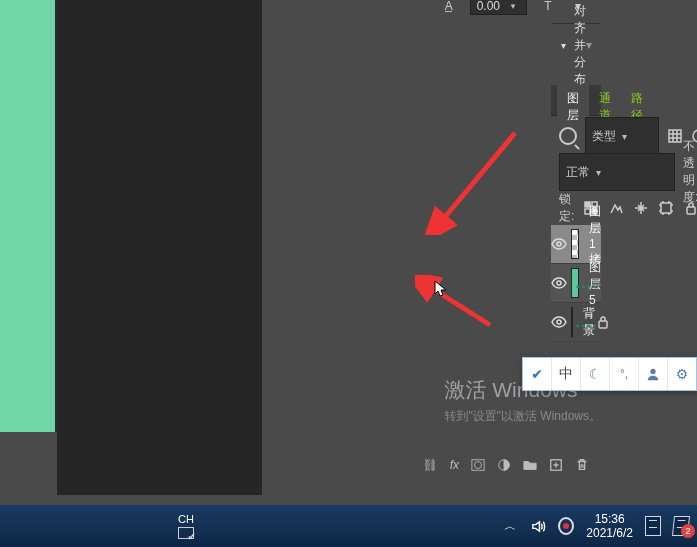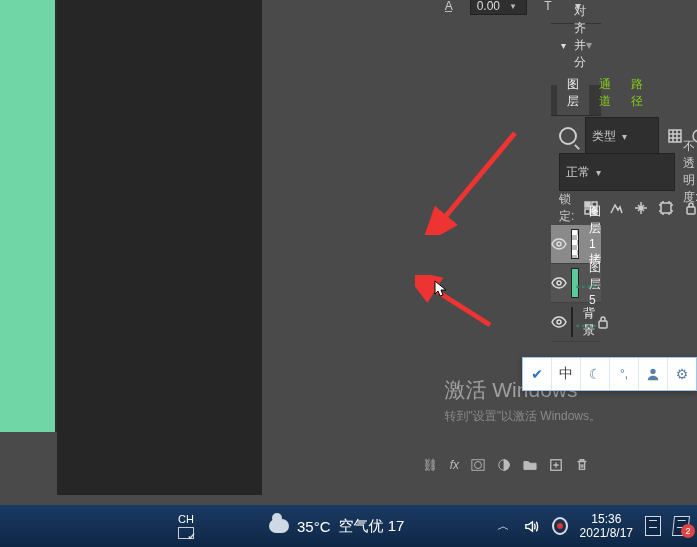--- a/index.html
+++ b/index.html
@@ -8,21 +8,21 @@
   .panel-wrap{position:absolute;left:262px;top:0;right:0;height:495px;background:#4a4a4a}
   .sep-line{position:absolute;left:289px;right:96px;top:23px;border-top:1px solid #333}
   .toprow{position:absolute;left:0;top:0;right:0;height:12px;display:flex;justify-content:flex-end;align-items:center;gap:12px;padding-right:110px;color:#ddd}
   .toprow span{min-width:14px;text-align:center}
   .numbox{display:inline-flex;align-items:center;background:#2f2f2f;border:1px solid #222;padding:1px 6px;gap:6px}
   .numbox .tri{font-size:9px;color:#bbb}
   .accordion{position:absolute;left:289px;right:96px;top:30px;height:30px;display:flex;align-items:center;padding:0 10px;color:#ddd;background:#4a4a4a}
   .acc-caret{margin-right:8px;font-size:10px}
   .acc-dots{margin-left:auto;color:#999}
   .layers-panel{position:absolute;left:289px;right:96px;top:85px;bottom:20px;background:#4a4a4a}
-  .tabs{position:absolute;left:0;right:0;top:0;height:30px;display:flex;align-items:flex-end;background:#383838;padding:0 6px;border-bottom:1px solid #2a2a2a}
+  .tabs{position:absolute;left:0;right:0;top:0;height:30px;display:flex;align-items:flex-start;background:#383838;padding:0 6px;border-bottom:1px solid #2a2a2a}
   .tab{padding:5px 10px;color:#84cc16;cursor:pointer}
   .tab.active{background:#4a4a4a;color:#eee}
   .tab-menu{margin-left:auto;width:18px;height:14px;border-top:2px solid #aaa;border-bottom:2px solid #aaa;position:relative}
   .tab-menu::before{content:"";position:absolute;left:0;right:0;top:4px;border-top:2px solid #aaa}
   .row{position:absolute;left:0;right:0;display:flex;align-items:center;gap:8px;padding:0 8px}
   .row1{top:36px;height:30px}
   .row2{top:72px;height:30px}
   .row3{top:108px;height:30px}
   .search-glass{width:14px;height:14px;border:2px solid #ccc;border-radius:50%;position:relative;flex:0 0 auto}
   .search-glass::after{content:"";position:absolute;right:-5px;bottom:-5px;width:6px;height:2px;background:#ccc;transform:rotate(45deg)}
@@ -298,39 +298,34 @@
   <div class="ime-cell">⚙</div>
 </div>
 
 <div class="taskbar">
   <div class="tb-spacer"></div>
   <div class="ch">
     <div>CH</div>
     <div class="box"></div>
   </div>
   <div class="tb-gap"></div>
-  <div class="weather">
-    <span class="cloud"></span>
-    <span>35°C</span>
-    <span>空气优 17</span>
-  </div>
   <div class="tray">
     <span class="t-ic">︿</span>
     <span class="t-ic">
         <svg viewBox="0 0 16 16" style="width:15px;height:15px;fill:none;stroke:#fff;stroke-width:1.5">
           <path d="M2 6v4h3l4 3V3L5 6z"></path>
           <path d="M11 5c1 1 1 5 0 6M13 3c2 2 2 8 0 10"></path>
         </svg>
       </span>
     <span class="t-ic">
         <span class="rec"></span>
       </span>
     <div class="clock">
       <div>15:36</div>
-      <div>2021/8/17</div>
+      <div>2021/6/2</div>
     </div>
     <span class="t-ic" style="position:relative">
         <span class="note-ic"></span>
       </span>
     <span class="t-ic" style="position:relative">
       <span class="note-ic" style="transform:skewX(-6deg)"></span>
       <span class="badge">2</span>
     </span>
   </div>
 </div>

